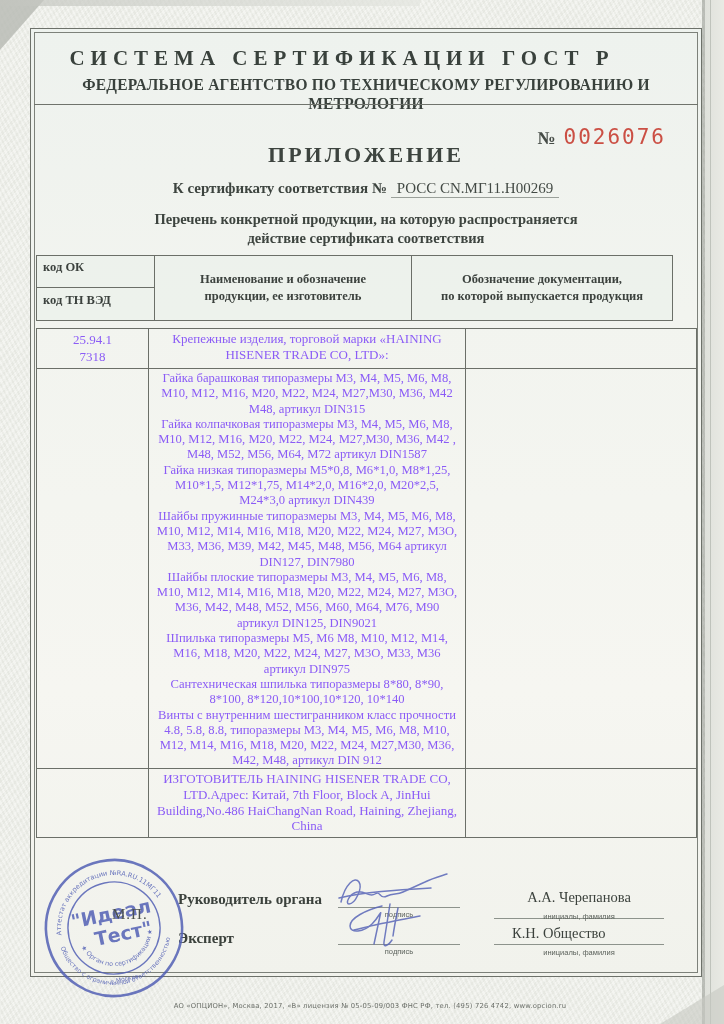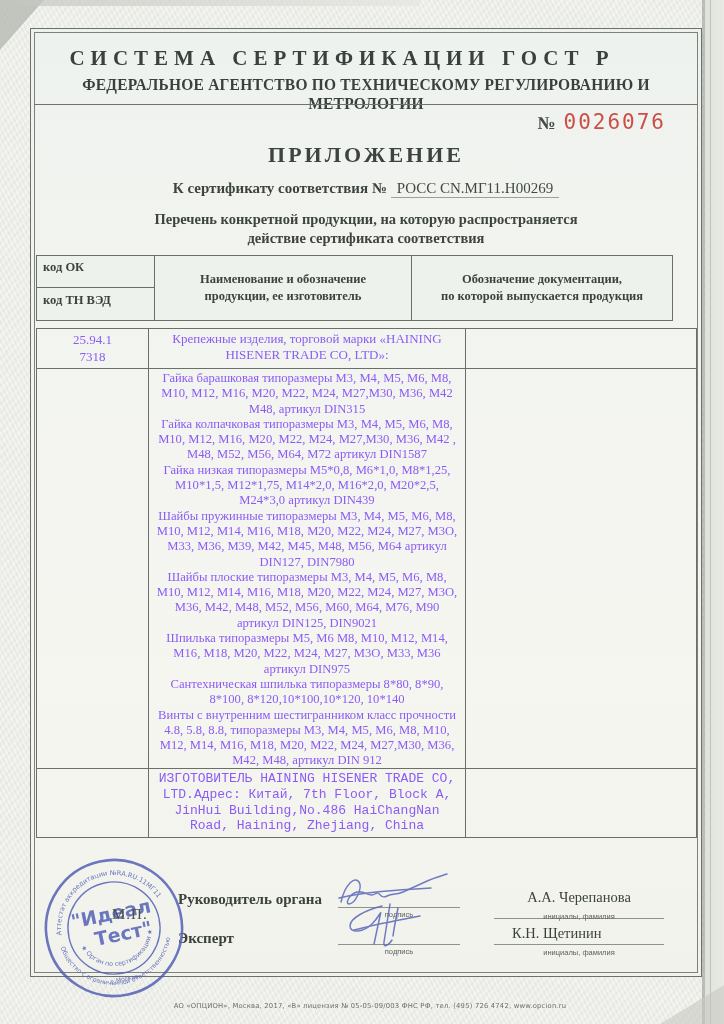--- a/index.html
+++ b/index.html
@@ -41,21 +41,21 @@
   .sys-title{
     position:absolute;left:36px;top:46px;width:612px;text-align:center;
     font-size:21px;font-weight:bold;letter-spacing:6px;color:#39413c;
   }
   .agency{
     position:absolute;left:36px;top:76px;width:660px;text-align:center;
     font-size:15.5px;font-weight:bold;letter-spacing:.2px;color:#39413c;
     transform:scaleY(1.08);
   }
   .serial{
-    position:absolute;left:480px;top:110px;width:186px;text-align:right;white-space:nowrap;
+    position:absolute;left:480px;top:125px;width:186px;text-align:right;white-space:nowrap;
   }
   .serial .num-sign{font-size:18px;font-weight:bold;color:#454b46;margin-right:8px;}
   .serial .num-digits{font-family:"DejaVu Sans Mono",monospace;font-size:21px;color:#cb4f44;letter-spacing:2px;}
   .doc-title{
     position:absolute;left:36px;top:142px;width:660px;text-align:center;
     font-size:22px;font-weight:bold;letter-spacing:3px;color:#3d443f;
   }
   .cert-line{
     position:absolute;left:36px;top:180px;width:660px;text-align:center;font-size:15px;color:#3d443f;
   }
@@ -80,21 +80,21 @@
   .thead .c3{flex:1;display:flex;flex-direction:column;justify-content:center;text-align:center;font-size:12.5px;font-weight:bold;line-height:17px;}
 
   
   .tbody{
     position:absolute;left:36px;top:328px;width:661px;height:510px;
     display:grid;grid-template-columns:112px 317px 1fr;grid-template-rows:40px 400px 1fr;
     border:1.1px solid #6b6f68;box-sizing:border-box;font-size:13px;color:#8b5cf6;text-align:center;
   }
   .tbody .cell{border-right:1.1px solid #6b6f68;border-bottom:1.1px solid #6b6f68;box-sizing:border-box;overflow:hidden;padding:2px 5px;}
   .tbody .last-col{border-right:none;}
-  .tbody .last-row{border-bottom:none;font-family:Liberation Mono, monospace;}
+  .tbody .last-row{border-bottom:none;}
   .codes{line-height:17px;}
   .intro{line-height:16px;}
   .items p{margin:0;line-height:15.3px;font-size:12.6px;}
   .manufacturer{line-height:15.8px;font-size:13px;}
 
   
   .sig-label{position:absolute;font-size:15px;font-weight:bold;color:#3b413c;}
   .sig-line{position:absolute;border-bottom:1px solid #8d938c;}
   .sig-caption{position:absolute;font-size:7.5px;color:#5c625c;text-align:center;font-family:"Liberation Sans",sans-serif;}
   .sig-name{position:absolute;font-size:14.5px;color:#3b413c;text-align:center;}
@@ -188,21 +188,21 @@
 <div class="sig-label" style="left:178px;top:891px;">Руководитель органа</div>
 <div class="sig-label" style="left:178px;top:930px;">Эксперт</div>
 
 <div class="sig-line" style="left:338px;top:886px;width:122px;height:21px;"></div>
 <div class="sig-caption" style="left:338px;top:910px;width:122px;">подпись</div>
 <div class="sig-line" style="left:338px;top:923px;width:122px;height:21px;"></div>
 <div class="sig-caption" style="left:338px;top:947px;width:122px;">подпись</div>
 
 <div class="sig-name" style="left:494px;top:889px;width:170px;border-bottom:1px solid #8d938c;padding-bottom:12px;">А.А. Черепанова</div>
 <div class="sig-caption" style="left:494px;top:912px;width:170px;">инициалы, фамилия</div>
-<div class="sig-name" style="left:494px;top:925px;width:170px;border-bottom:1px solid #8d938c;padding-bottom:2px;text-align:left;padding-left:18px;box-sizing:border-box;">К.Н. Щетинин</div>
+<div class="sig-name" style="left:494px;top:925px;width:170px;border-bottom:1px solid #8d938c;padding-bottom:2px;text-align:left;padding-left:18px;box-sizing:border-box;">К.Н. Общество</div>
 <div class="sig-caption" style="left:494px;top:948px;width:170px;">инициалы, фамилия</div>
 
 <svg class="sig-svg" style="left:335px;top:868px;" width="135" height="42" viewBox="0 0 135 42">
   <g fill="none" stroke="#5a67b8" stroke-width="1.5" opacity="0.85" stroke-linecap="round">
     <path d="M6,34 C10,16 20,8 24,14 C28,20 20,36 14,36 C10,36 14,26 22,24 C30,22 34,30 40,26 C46,22 44,32 52,28 C58,25 62,27 68,24 L90,14 C98,10 106,8 112,6"></path>
     <path d="M4,30 C30,24 60,22 96,20"></path>
   </g>
 </svg>
 <svg class="sig-svg" style="left:342px;top:900px;" width="90" height="52" viewBox="0 0 90 52">
   <g fill="none" stroke="#5a67b8" stroke-width="1.5" opacity="0.85" stroke-linecap="round">

